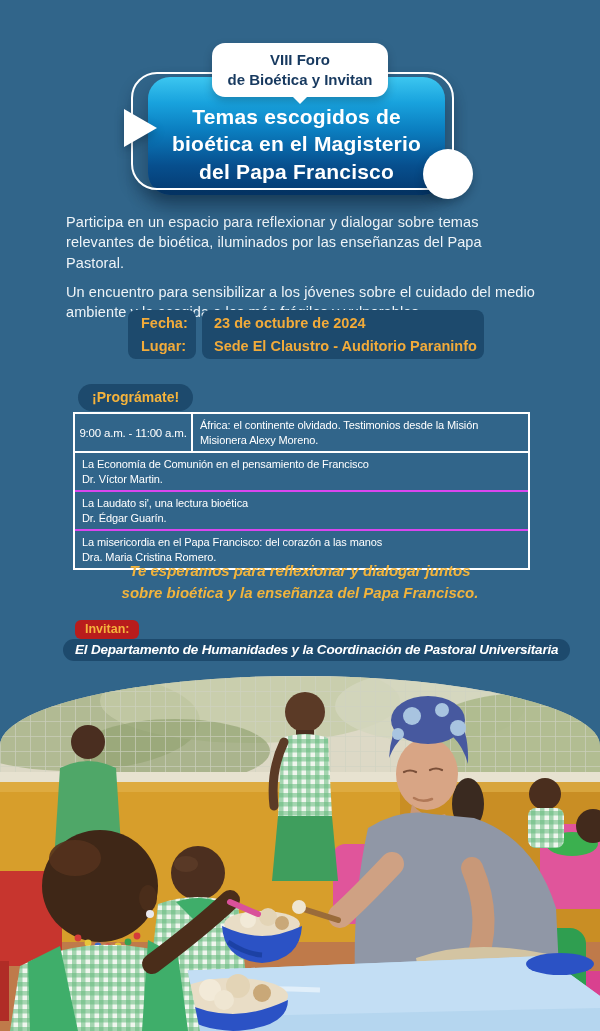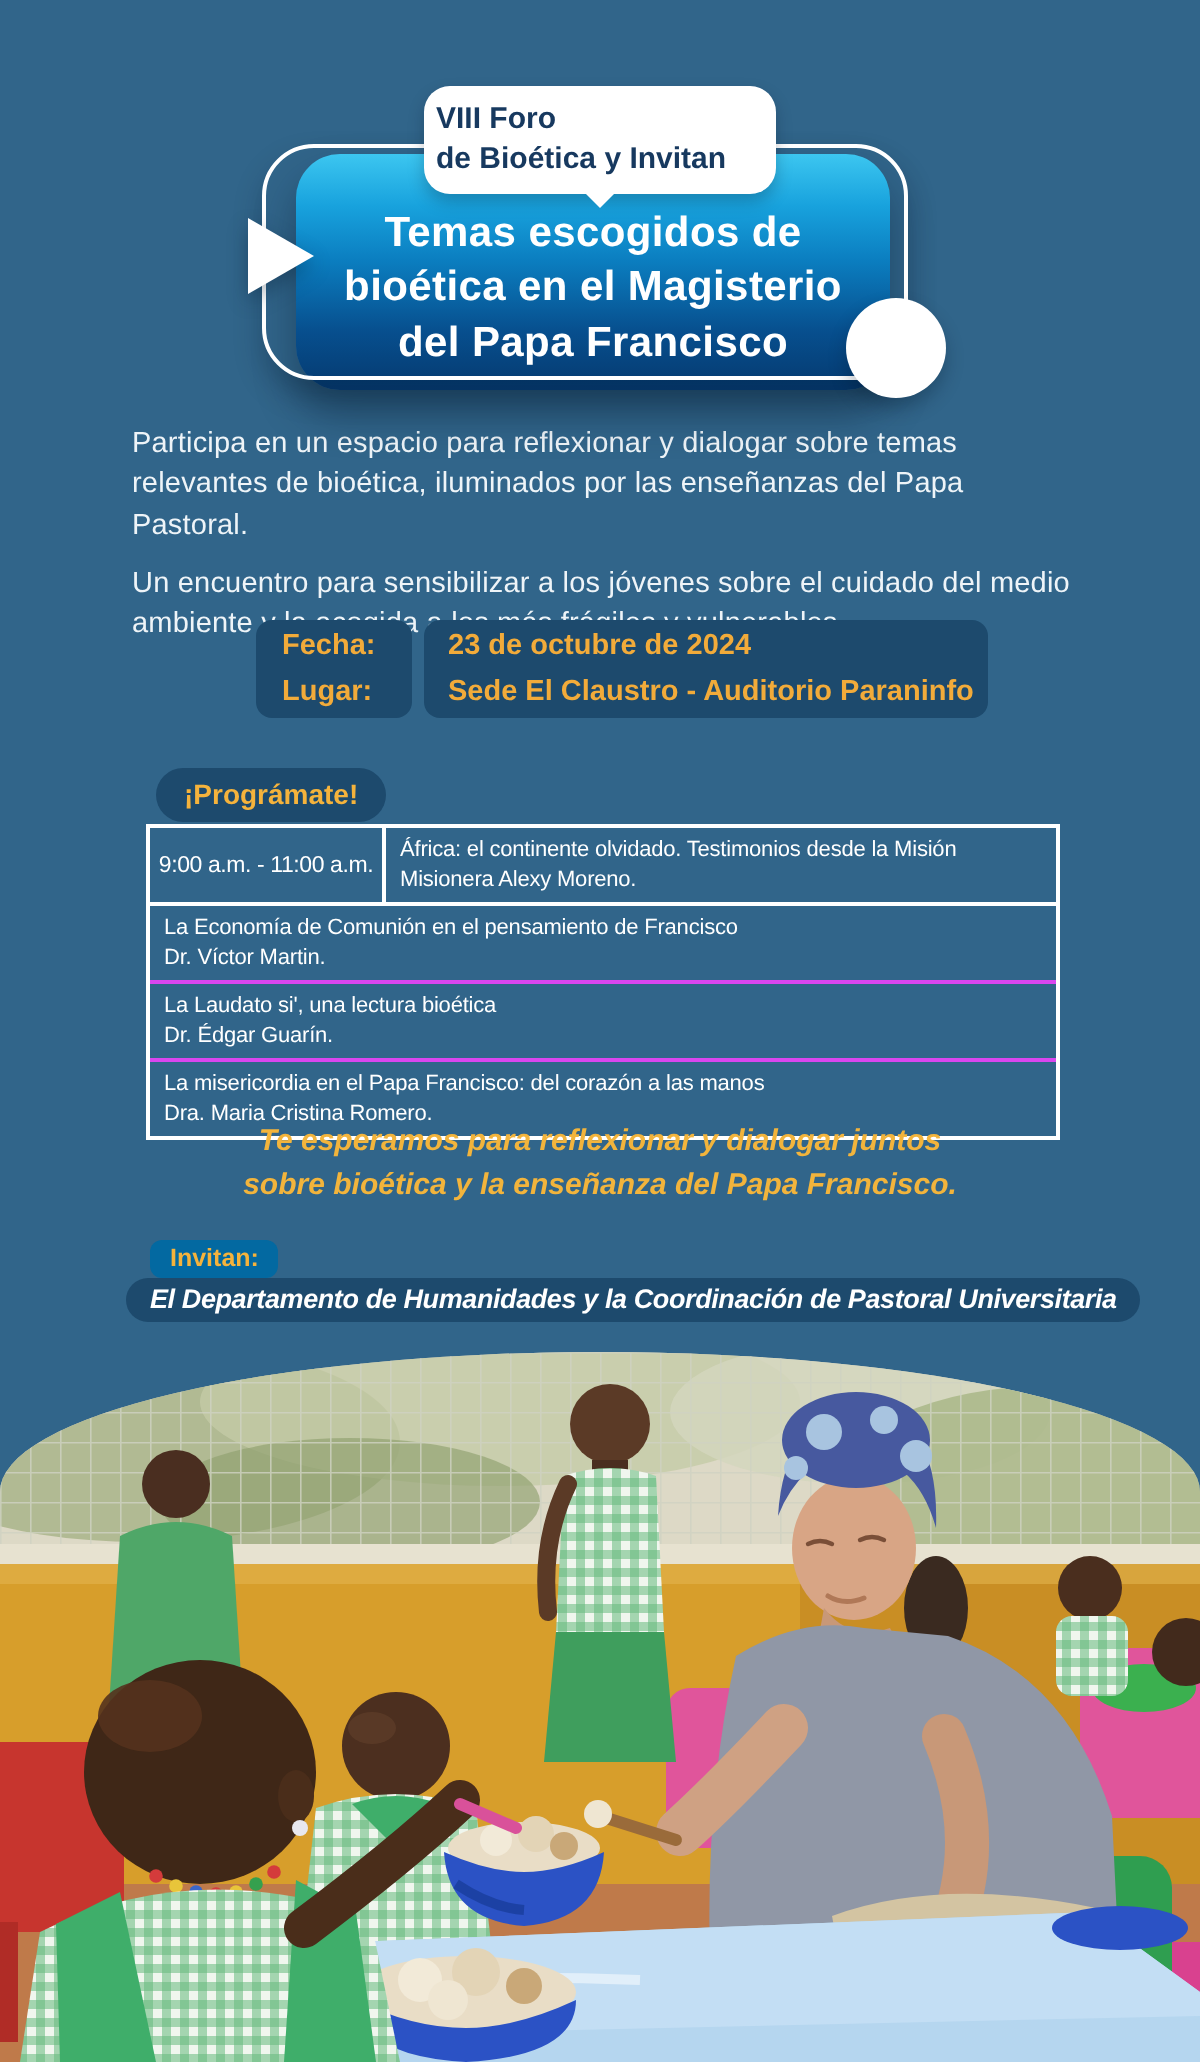--- a/index.html
+++ b/index.html
@@ -18,21 +18,21 @@
     padding-top:16px;
   }
   .title-outline {
     position:absolute; left:131px; top:72px; width:323px; height:118px;
     border:2.5px solid #ffffff; border-radius:26px; z-index:3;
     box-shadow:0 8px 14px rgba(0,20,40,.25);
   }
   .speech-bubble {
     position:absolute; left:212px; top:43px; width:176px; z-index:6;
     background:#ffffff; border-radius:13px; padding:7px 6px 8px 6px;
-    color:#17395f; font-weight:bold; font-size:15px; line-height:1.3;
+    text-align:center; color:#17395f; font-weight:bold; font-size:15px; line-height:1.3;
     box-shadow:0 4px 8px rgba(0,20,40,.25);
   }
   .bubble-tail {
     position:absolute; left:288px; top:92px; z-index:6; width:0; height:0;
     border-left:12px solid transparent; border-right:12px solid transparent;
     border-top:12px solid #ffffff;
   }
   .play-triangle {
     position:absolute; left:124px; top:109px; z-index:5; width:0; height:0;
     border-top:19px solid transparent; border-bottom:19px solid transparent;
@@ -48,21 +48,21 @@
   
   .intro { position:absolute; left:66px; top:212px; width:470px; color:#eef4f8;
            font-size:14.5px; line-height:1.4; letter-spacing:.1px; font-weight:500; }
   .intro p + p { margin-top:9px; }
 
   
   .details-row { position:absolute; left:128px; top:310px; display:flex; gap:6px; }
   .details-box { background:#1d4a6d; border-radius:8px; height:49px;
                  display:flex; flex-direction:column; justify-content:center;
                  color:#f2ab3a; font-weight:bold; font-size:14.5px; line-height:1.55; }
-  .details-labels { width:78px; padding-left:13px; }
+  .details-labels { width:68px; padding-left:13px; }
   .details-values { width:282px; padding-left:12px; }
 
   
   .programate { position:absolute; left:78px; top:384px; background:#1d4a6d;
                 color:#f5b33c; font-weight:bold; font-size:14px;
                 padding:5px 14px 6px 14px; border-radius:15px; }
   .schedule { position:absolute; left:73px; top:412px; width:457px;
               border:2px solid #ffffff; color:#ffffff; }
   .srow { display:flex; }
   .srow + .srow { border-top:2px solid #ffffff; }
@@ -72,21 +72,21 @@
   .content-col { flex:1; display:flex; flex-direction:column; }
   .sitem { padding:4px 7px; font-size:11px; line-height:1.32; letter-spacing:-.1px; min-height:33px;
            display:flex; flex-direction:column; justify-content:center; }
   .sitem + .sitem { border-top:2px solid #d946ef; }
 
   
   .closing { position:absolute; left:0; top:560px; width:100%; text-align:center;
              color:#f2b43c; font-style:italic; font-weight:bold; font-size:15px; line-height:1.45; }
 
   
-  .invitan-pill { position:absolute; left:75px; top:620px; background:#0369a1; border-radius:6px;
+  .invitan-pill { position:absolute; left:75px; top:620px; background:#b91c1c; border-radius:6px;
                   color:#f5b33c; font-weight:bold; font-size:12.5px; padding:2px 10px 3px 10px; }
   .organizers-pill { position:absolute; left:63px; top:639px; background:#1d4a6d; border-radius:12px;
                      color:#ffffff; font-style:italic; font-weight:bold; font-size:13.5px;
                      padding:3px 12px 4px 12px; letter-spacing:-.2px; }
 
   
   .photo-arch { position:absolute; left:0; top:676px; width:600px; height:355px;
                 overflow:hidden; border-radius:300px 300px 0 0 / 70px 70px 0 0; }
   .photo-arch svg { display:block; }
 </style>

